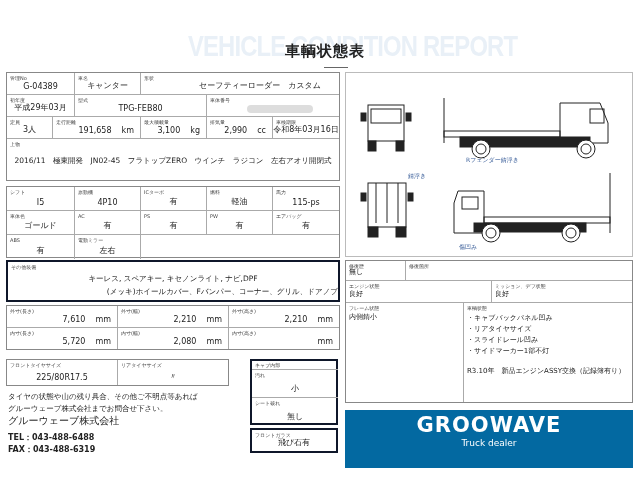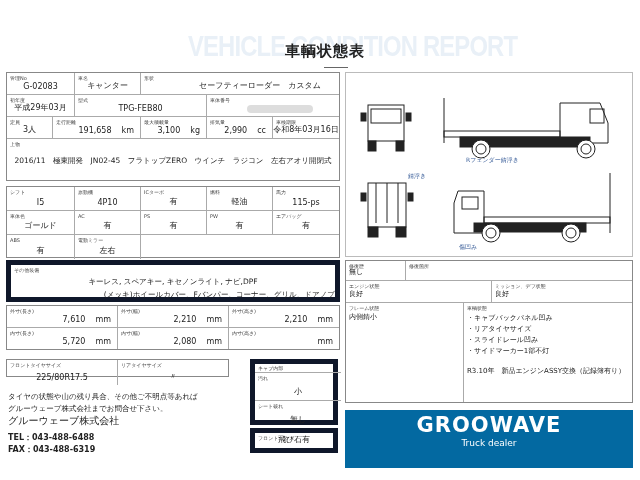--- a/index.html
+++ b/index.html
@@ -9,42 +9,42 @@
   .main-title { left: 0; width: 640px; top: 42px; text-align: center; font-size: 15px; font-weight: bold; color: #222; letter-spacing: 1px; padding-left: 10px; }
   .title-rule { left: 324px; top: 67px; width: 24px; border-top: 1px solid #666; }
   .tbl { border: 1px solid #888; }
   .cell { position: absolute; border-right: 1px solid #aaa; border-bottom: 1px solid #aaa; }
   .lbl { position: absolute; left: 3px; top: 2px; font-size: 5px; color: #444; white-space: nowrap; }
   .val { position: absolute; left: 0; right: 0; bottom: 3px; text-align: center; font-size: 8px; white-space: nowrap; }
   .val.r { text-align: right; padding-right: 6px; }
   .val.l { text-align: left; padding-left: 3px; }
   .unit { display: inline-block; margin-left: 10px; }
   .redact { position: absolute; left: 40px; top: 10px; width: 66px; height: 8px; background: #ddd; border-radius: 4px; }
-  .box { position: absolute; border: 5px solid #0f172a; background: #fff; }
+  .box { position: absolute; border: 2px solid #0f172a; background: #fff; }
   .note { font-size: 7.5px; color: #222; white-space: nowrap; }
   .company { font-size: 10px; font-weight: normal; }
   .contact { font-size: 8px; font-weight: bold; }
   .diagram { position: absolute; left: 345px; top: 72px; width: 288px; height: 185px; border: 1px solid #bbb; }
   .ann { position: absolute; font-size: 6px; color: #3b5f9a; white-space: nowrap; }
   .banner { position: absolute; left: 345px; top: 410px; width: 288px; height: 58px; background: #0369a1; color: #fff; text-align: center; }
   .brand { font-family: "DejaVu Sans", sans-serif; font-weight: bold; font-size: 21px; letter-spacing: 1px; margin-top: 3px; line-height: 24px; }
   .tag { font-size: 9px; line-height: 12px; }
   .bullet { font-size: 7px; line-height: 11px; white-space: nowrap; }
 </style>
 </head>
 <body>
 
 <div class="abs bg-title">VEHICLE CONDITION REPORT</div>
 <div class="abs main-title">車輌状態表</div>
 <div class="abs title-rule"></div>
 
 <div class="abs tbl" style="left:6px;top:72px;width:334px;height:109px;">
   <div class="cell" style="left:0;top:0;width:68px;height:22px;">
     <span class="lbl">管理No</span>
-    <span class="val">G-02083</span>
+    <span class="val">G-04389</span>
   </div>
   <div class="cell" style="left:68px;top:0;width:66px;height:22px;">
     <span class="lbl">車名</span>
     <span class="val">キャンター</span>
   </div>
   <div class="cell" style="left:134px;top:0;width:198px;height:22px;border-right:none;">
     <span class="lbl">形状</span>
     <span class="val" style="padding-left:40px;">セーフティーローダー　カスタム</span>
   </div>
   <div class="cell" style="left:0;top:22px;width:68px;height:22px;">
@@ -162,21 +162,21 @@
   <div class="cell" style="left:111px;top:22px;width:111px;height:21px;border-bottom:none;">
       <span class="lbl">内寸(幅)</span>
       <span class="val r"><span>2,080</span><span class="unit">mm</span></span>
     </div>
   <div class="cell" style="left:222px;top:22px;width:110px;height:21px;border-right:none;border-bottom:none;">
       <span class="lbl">内寸(高さ)</span>
       <span class="val r"><span></span><span class="unit">mm</span></span>
     </div>
 </div>
 
-<div class="abs tbl" style="left:6px;top:359px;width:223px;height:18px;">
+<div class="abs tbl" style="left:6px;top:359px;width:223px;height:27px;">
   <div class="cell" style="left:0;top:0;width:111px;height:25px;border-bottom:none;">
       <span class="lbl">フロントタイヤサイズ</span>
       <span class="val">225/80R17.5</span>
     </div>
   <div class="cell" style="left:111px;top:0;width:110px;height:25px;border-right:none;border-bottom:none;">
       <span class="lbl">リアタイヤサイズ</span>
       <span class="val">〃</span>
     </div>
 </div>
 

